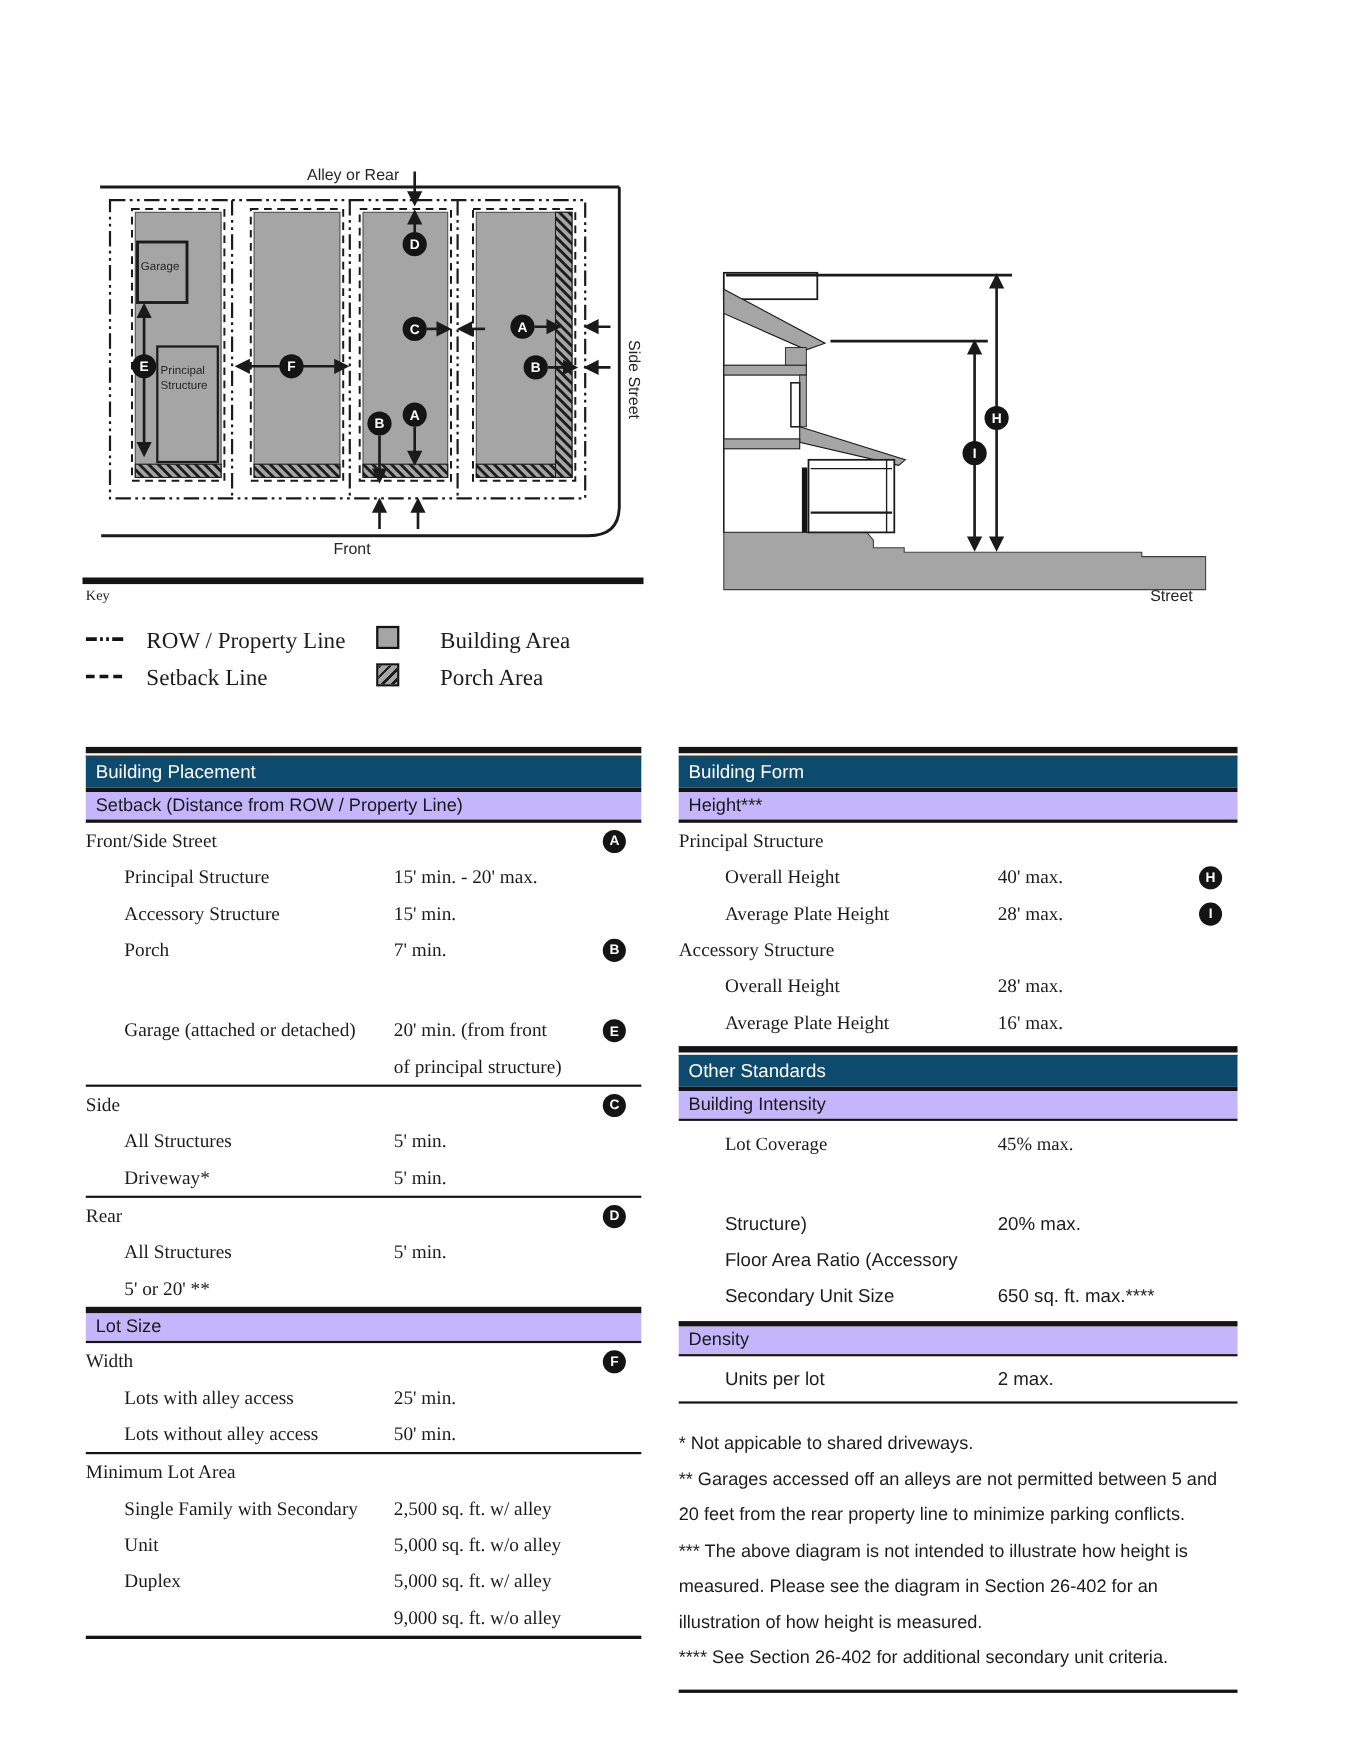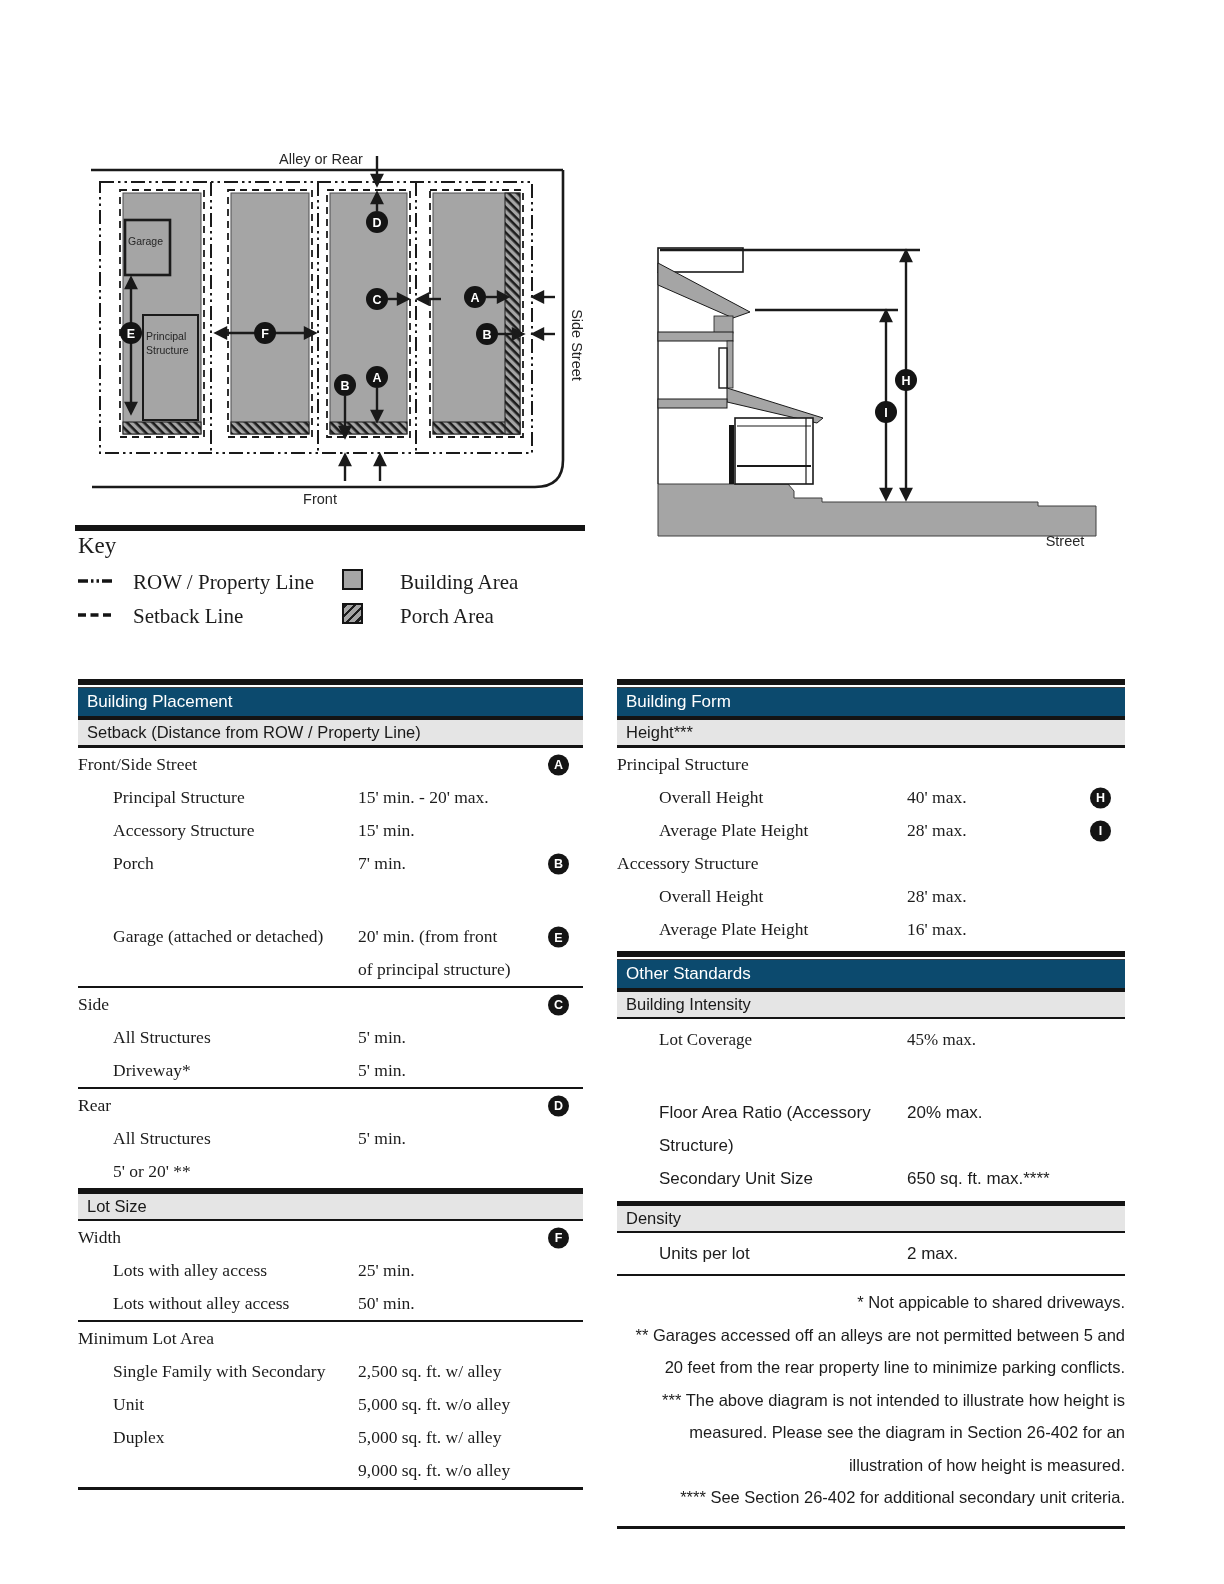--- a/index.html
+++ b/index.html
@@ -7,21 +7,21 @@
         font-family:"Liberation Sans",sans-serif;color:#1c1c1c;overflow:hidden;}
   .abs{position:absolute;}
   .title{font-size:29px;font-weight:700;letter-spacing:-0.4px;margin:0;color:#161616;}
 
   
   .hr{background:#141414;width:100%;}
   .h2{height:2px}.h3{height:3px}.h4{height:4px}.h5{height:5px}.h6{height:6px}
   .wgap{height:2px;background:#fff;}
   .bar-dark{height:28px;background:#0c4a6e;color:#ffffff;font-size:17px;line-height:28px;
             padding-left:9px;border-top:1px solid #3d3d3f;}
-  .bar-light{height:25px;background:#e5e5e5;color:#191919;font-size:16.5px;line-height:25px;
+  .bar-light{height:25px;background:#c4b5fd;color:#191919;font-size:16.5px;line-height:25px;
              padding-left:9px;}
 
   
   .col{width:505px;}
   .trow{position:relative;display:flex;align-items:center;height:33px;font-size:17.5px;}
   .trow.tall{height:66px;align-items:flex-start;margin-top:40px;}
   .trow .gtitle{line-height:33px;}
   .trow .lbl{line-height:33px;}
   .trow .val{flex:1;line-height:33px;}
   .vline{display:block;line-height:33px;}
@@ -32,29 +32,29 @@
   .rcol .indent{padding-left:42px;}
   .rcol .lbl{flex:0 0 248px;}
   .tbadge{position:absolute;right:14px;top:50%;transform:translateY(-50%);
           width:21px;height:21px;border-radius:50%;background:#141414;color:#fff;
           font-family:"Liberation Sans",sans-serif;font-size:12.5px;font-weight:700;
           display:flex;align-items:center;justify-content:center;}
   .tall .tbadge{top:17px;transform:translateY(-50%);}
 
   
   .key{width:510px;height:115px;}
-  .key-title{position:absolute;left:3px;top:8px;font-family:"Liberation Serif",serif;font-size:23px;}
+  .key-title{position:absolute;left:3px;top:8px;font-family:"Liberation Serif",serif;font-size:13px;}
   .key-label{font-family:"Liberation Serif",serif;font-size:21px;}
   .swatch{width:21px;height:21px;border:2.5px solid #141414;box-sizing:border-box;}
   .swatch.building{background:#a5a5a5;}
   .swatch.porch{background:repeating-linear-gradient(135deg,#1c1c1c 0 2.5px,#a5a5a5 2.5px 6.5px);}
 
   
   .foot{margin:0;font-size:16.5px;line-height:32.5px;font-family:"Liberation Sans",sans-serif;}
-  .footwrap{padding-top:10px;text-align:right;}
+  .footwrap{padding-top:20px;}
 
   svg text{font-family:"Liberation Sans",sans-serif;fill:#262626;}
   svg .badge-letter{fill:#ffffff;font-size:12.5px;font-weight:700;text-anchor:middle;}
 </style>
 </head>
 <body>
 
 <div class="page">
 
 
@@ -375,22 +375,22 @@
       <div class="hr h4"></div>
       <div class="bar-light">Building Intensity</div>
       <div class="hr h2"></div>
 
       <div class="trow indent" style="margin-top:4px;font-family:Liberation Serif, serif;">
         <span class="lbl">Lot Coverage</span>
         <span class="val">45% max.</span>
       </div>
       <div class="trow indent tall">
         <span class="lbl">
+          <span class="vline">Structure)</span>
           <span class="vline">Floor Area Ratio (Accessory</span>
-          <span class="vline">Structure)</span>
         </span>
         <span class="val">20% max.</span>
       </div>
       <div class="trow indent">
         <span class="lbl">Secondary Unit Size</span>
         <span class="val">650 sq. ft. max.****</span>
       </div>
 
       <div class="hr h5" style="margin-top:6px;"></div>
       <div class="bar-light">Density</div>

